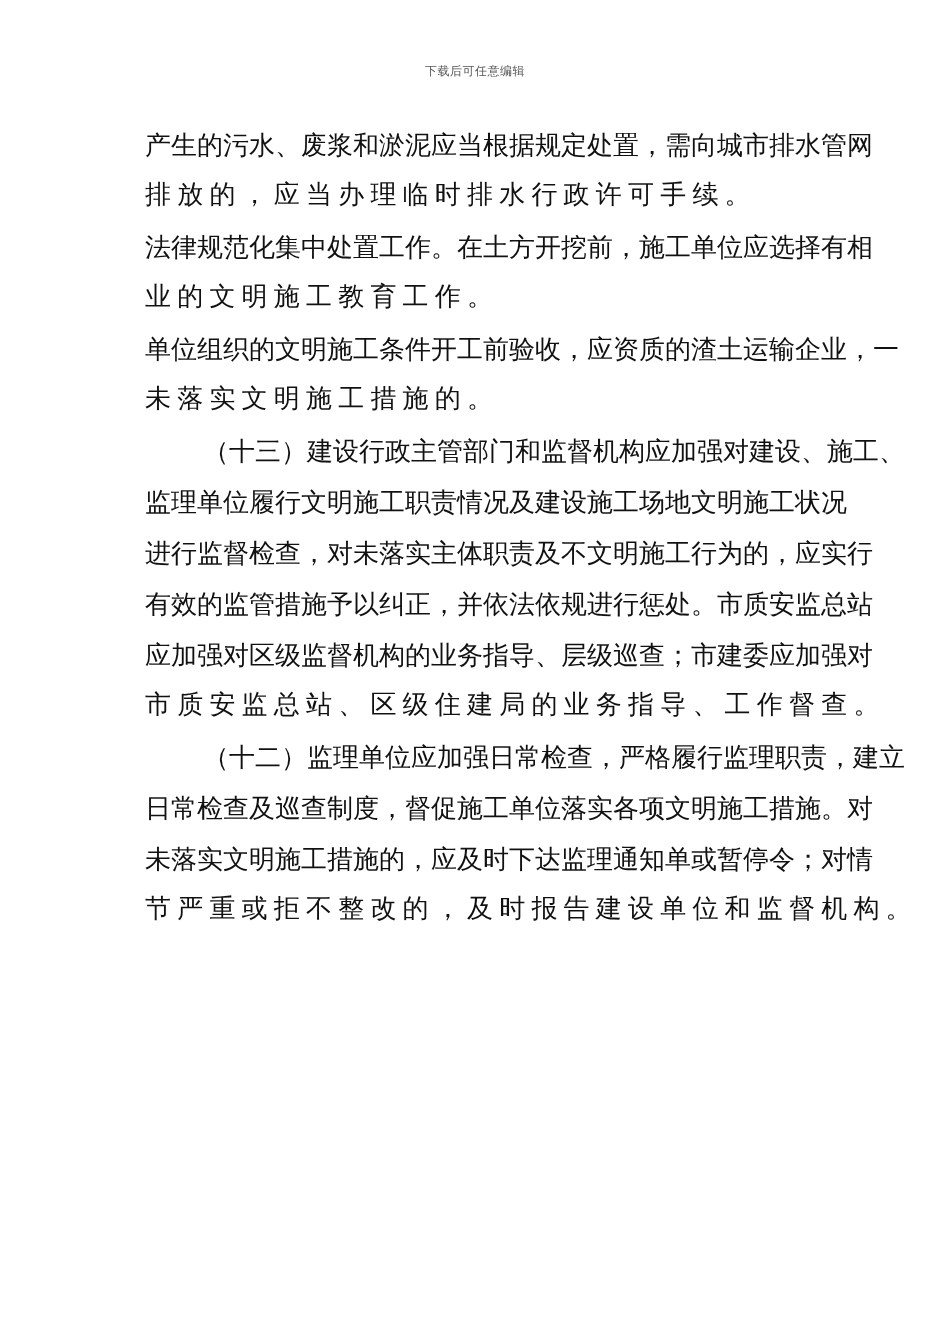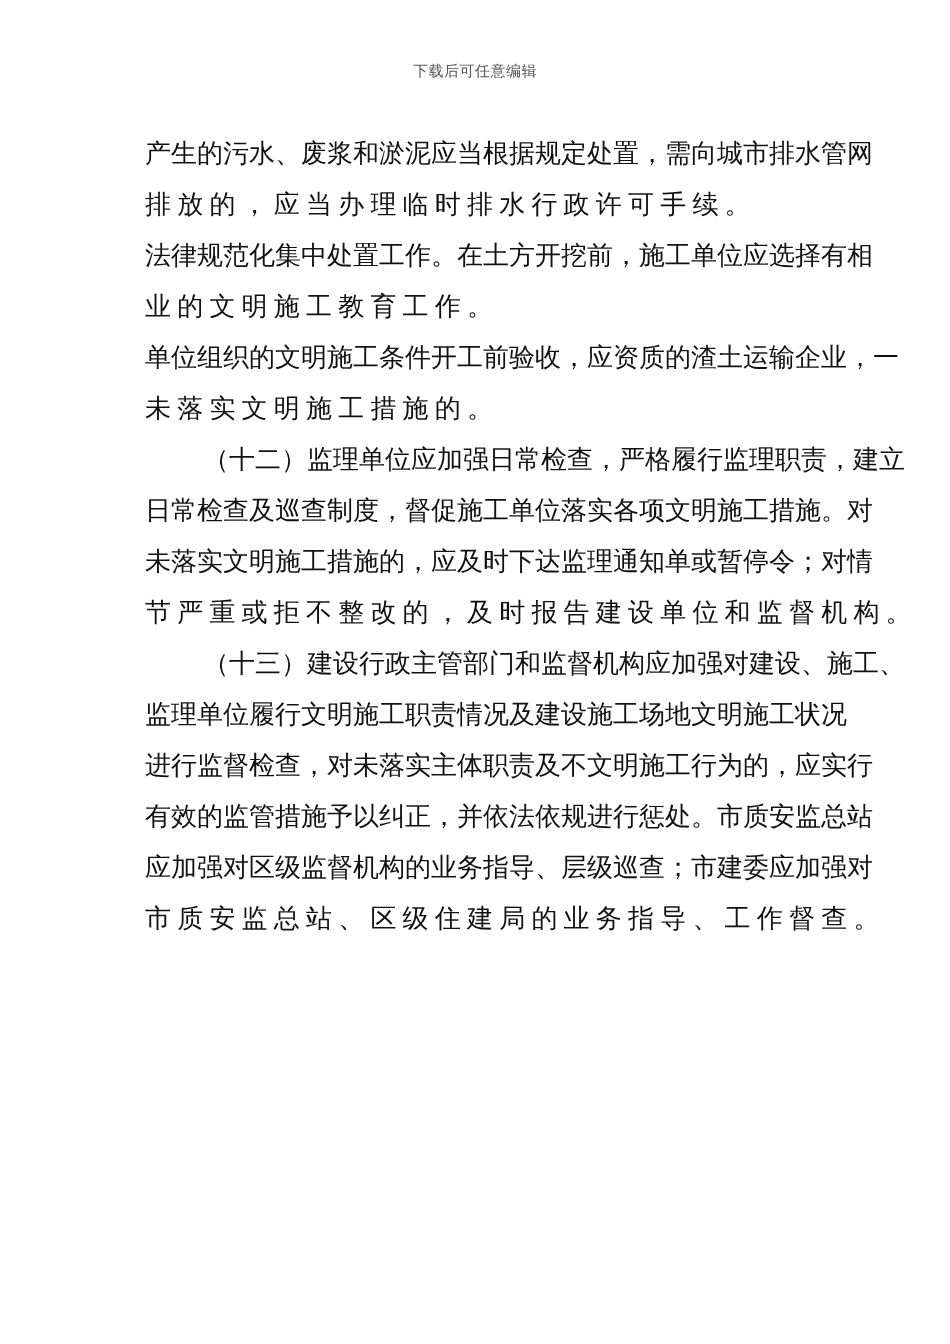--- a/index.html
+++ b/index.html
@@ -14,44 +14,45 @@
       overflow: hidden;
       font-family: "DejaVu Serif", "Liberation Serif", serif;
       color: #111111;
     }
     .page-header {
       position: absolute;
       top: 64px;
       left: 0;
       width: 950px;
       text-align: center;
-      font-size: 15px;
+      font-size: 12px;
       line-height: 14px;
       color: #555555;
       letter-spacing: 0.5px;
     }
     .doc-body {
       position: absolute;
-      top: 128px;
+      top: 120px;
       left: 145px;
       width: 662px;
     }
     .line {
       display: block;
       height: 51px;
       line-height: 51px;
       font-size: 26px;
       white-space: nowrap;
       text-align: justify;
       text-align-last: justify;
       letter-spacing: 0px;
     }
     .line.last {
       text-align-last: left;
       letter-spacing: 6.2px;
+      font-family: Liberation Mono, monospace;
     }
     .line.indent {
       padding-left: 58px;
     }
     .para {
       margin: 0;
       padding: 0;
     }
   </style>
 </head>
@@ -71,28 +72,28 @@
     <span class="line last">业的文明施工教育工作。</span>
   </div>
 
 
   <div class="para">
     <span class="line">单位组织的文明施工条件开工前验收，应资质的渣土运输企业，一</span>
     <span class="line last">未落实文明施工措施的。</span>
   </div>
 
   <div class="para">
-    <span class="line indent">（十二）监理单位应加强日常检查，严格履行监理职责，建立</span>
-    <span class="line">日常检查及巡查制度，督促施工单位落实各项文明施工措施。对</span>
-    <span class="line">未落实文明施工措施的，应及时下达监理通知单或暂停令；对情</span>
-    <span class="line last">节严重或拒不整改的，及时报告建设单位和监督机构。</span>
-  </div>
-
-  <div class="para">
     <span class="line indent">（十三）建设行政主管部门和监督机构应加强对建设、施工、</span>
     <span class="line">监理单位履行文明施工职责情况及建设施工场地文明施工状况</span>
     <span class="line">进行监督检查，对未落实主体职责及不文明施工行为的，应实行</span>
     <span class="line">有效的监管措施予以纠正，并依法依规进行惩处。市质安监总站</span>
     <span class="line">应加强对区级监督机构的业务指导、层级巡查；市建委应加强对</span>
     <span class="line last">市质安监总站、区级住建局的业务指导、工作督查。</span>
   </div>
 
+  <div class="para">
+    <span class="line indent">（十二）监理单位应加强日常检查，严格履行监理职责，建立</span>
+    <span class="line">日常检查及巡查制度，督促施工单位落实各项文明施工措施。对</span>
+    <span class="line">未落实文明施工措施的，应及时下达监理通知单或暂停令；对情</span>
+    <span class="line last">节严重或拒不整改的，及时报告建设单位和监督机构。</span>
+  </div>
+
 </div>
 
 </body></html>

